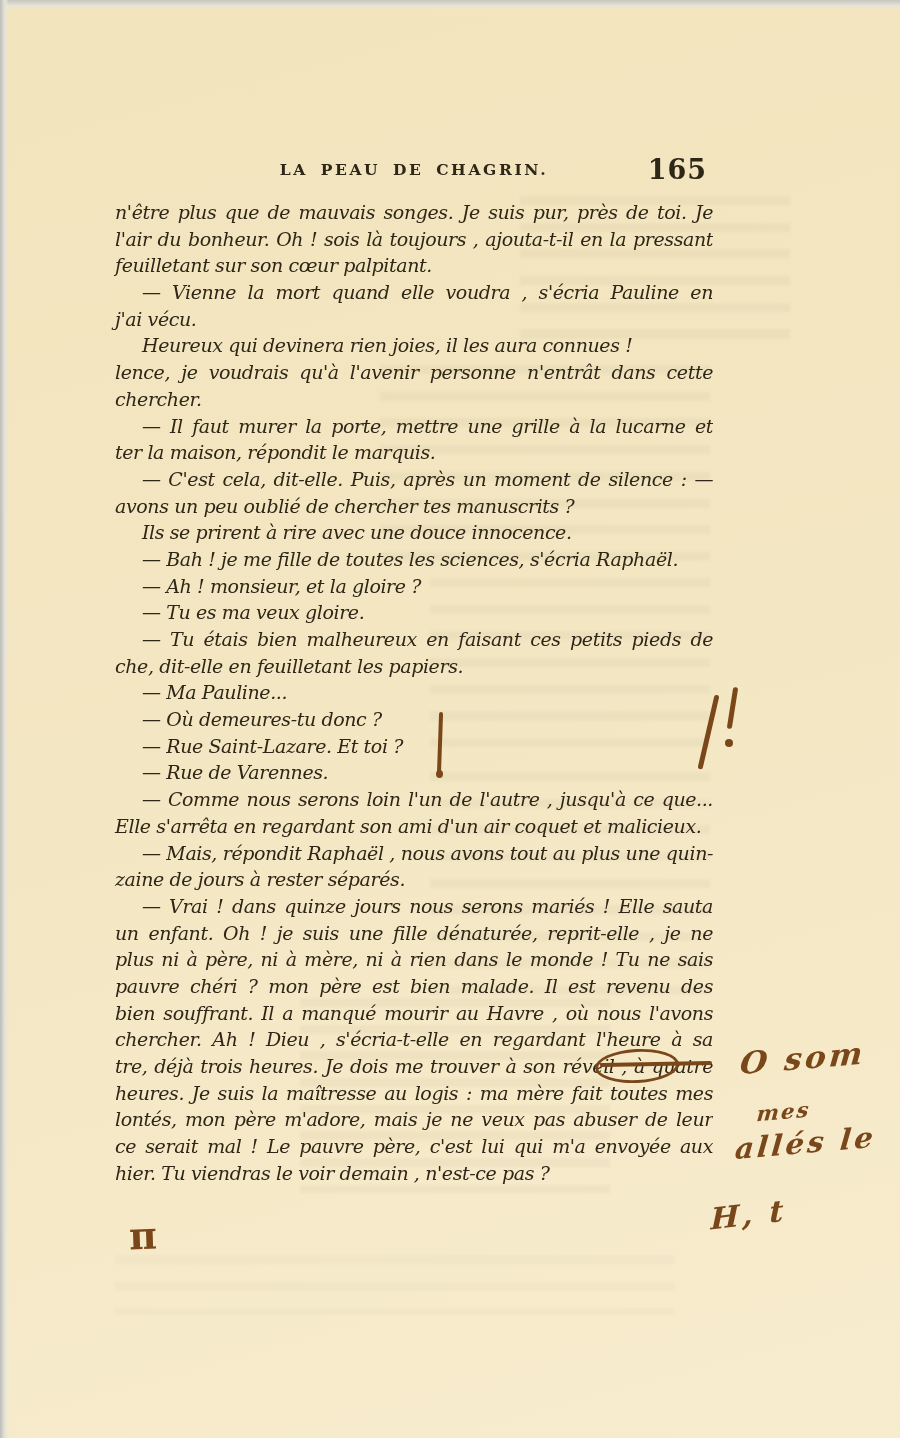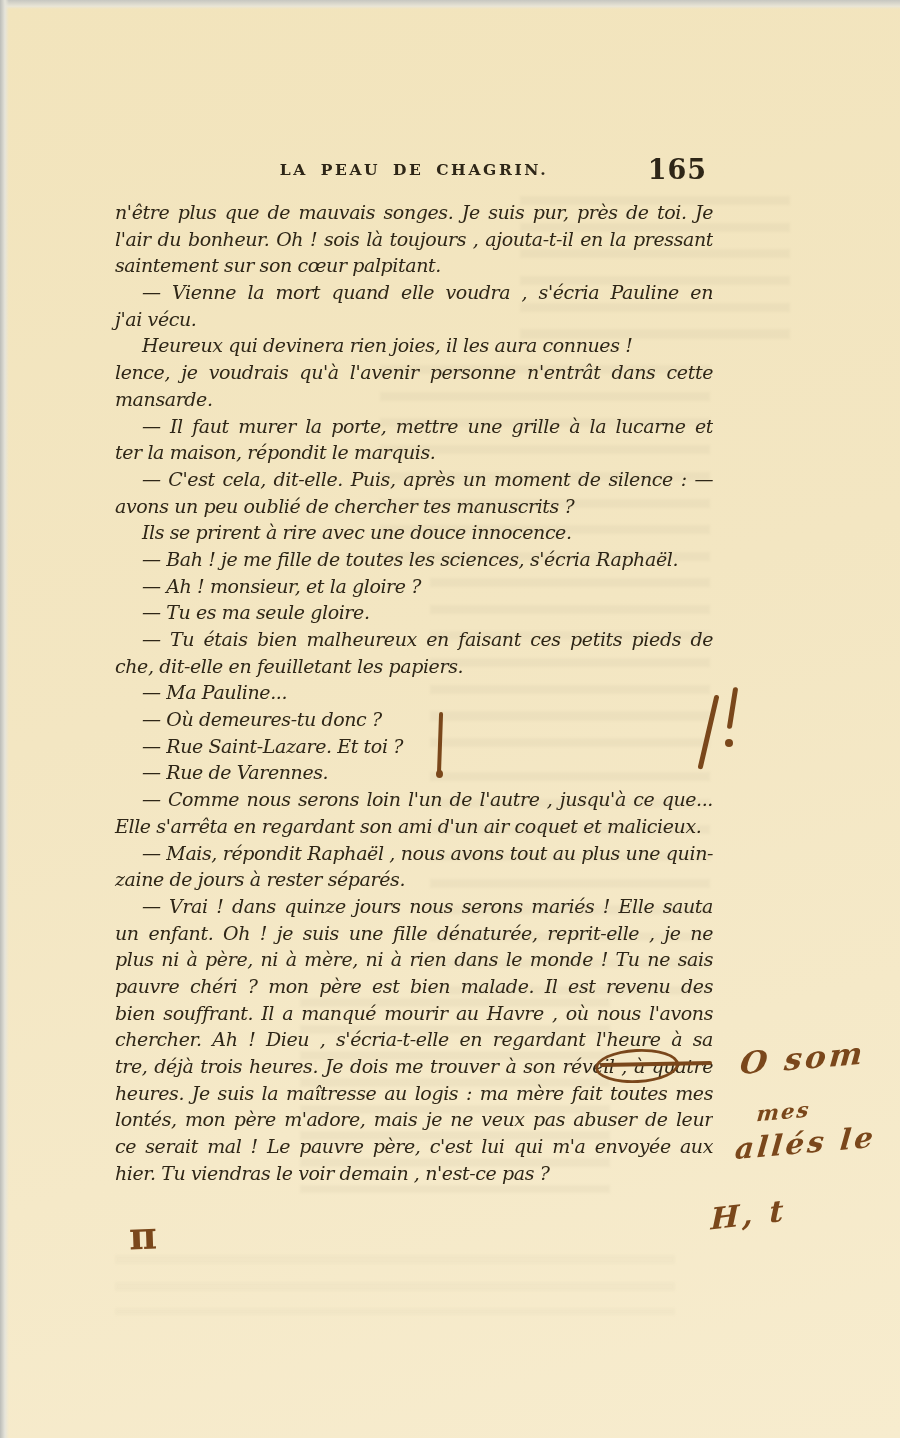--- a/index.html
+++ b/index.html
@@ -69,34 +69,34 @@
   <div class="bleed" style="left:115px;top:1255px;width:560px;height:60px;opacity:.35;"></div>
 
   <div class="header">
     <span class="running-title">LA PEAU DE CHAGRIN.</span>
     <span class="page-number">165</span>
   </div>
 
   <div class="textblock" id="lines">
       <div class="line just">n'être plus que de mauvais songes. Je suis pur, près de toi. Je sens</div>
       <div class="line just">l'air du bonheur. Oh ! sois là toujours , ajouta-t-il en la pressant</div>
-      <div class="line">saintement sur son cœur palpitant.</div>
+      <div class="line">feuilletant sur son cœur palpitant.</div>
       <div class="line indent just">— Vienne la mort quand elle voudra , s'écria Pauline en extase ,</div>
       <div class="line">j'ai vécu.</div>
       <div class="line indent">Heureux qui devinera rien joies, il les aura connues !</div>
       <div class="line just">lence, je voudrais qu'à l'avenir personne n'entrât dans cette chère</div>
-      <div class="line">mansarde.</div>
+      <div class="line">chercher.</div>
       <div class="line indent just">— Il faut murer la porte, mettre une grille à la lucarne et ache-</div>
       <div class="line">ter la maison, répondit le marquis.</div>
       <div class="line indent just">— C'est cela, dit-elle. Puis, après un moment de silence : — Nous</div>
       <div class="line">avons un peu oublié de chercher tes manuscrits ?</div>
       <div class="line indent">Ils se prirent à rire avec une douce innocence.</div>
       <div class="line indent">— Bah ! je me fille de toutes les sciences, s'écria Raphaël.</div>
       <div class="line indent">— Ah ! monsieur, et la gloire ?</div>
-      <div class="line indent">— Tu es ma seule gloire.</div>
+      <div class="line indent">— Tu es ma veux gloire.</div>
       <div class="line indent just">— Tu étais bien malheureux en faisant ces petits pieds de mou-</div>
       <div class="line">che, dit-elle en feuilletant les papiers.</div>
       <div class="line indent">— Ma Pauline...</div>
       <div class="line indent">— Où demeures-tu donc ?</div>
       <div class="line indent">— Rue Saint-Lazare. Et toi ?</div>
       <div class="line indent">— Rue de Varennes.</div>
       <div class="line indent just">— Comme nous serons loin l'un de l'autre , jusqu'à ce que...</div>
       <div class="line">Elle s'arrêta en regardant son ami d'un air coquet et malicieux.</div>
       <div class="line indent just">— Mais, répondit Raphaël , nous avons tout au plus une quin-</div>
       <div class="line">zaine de jours à rester séparés.</div>

